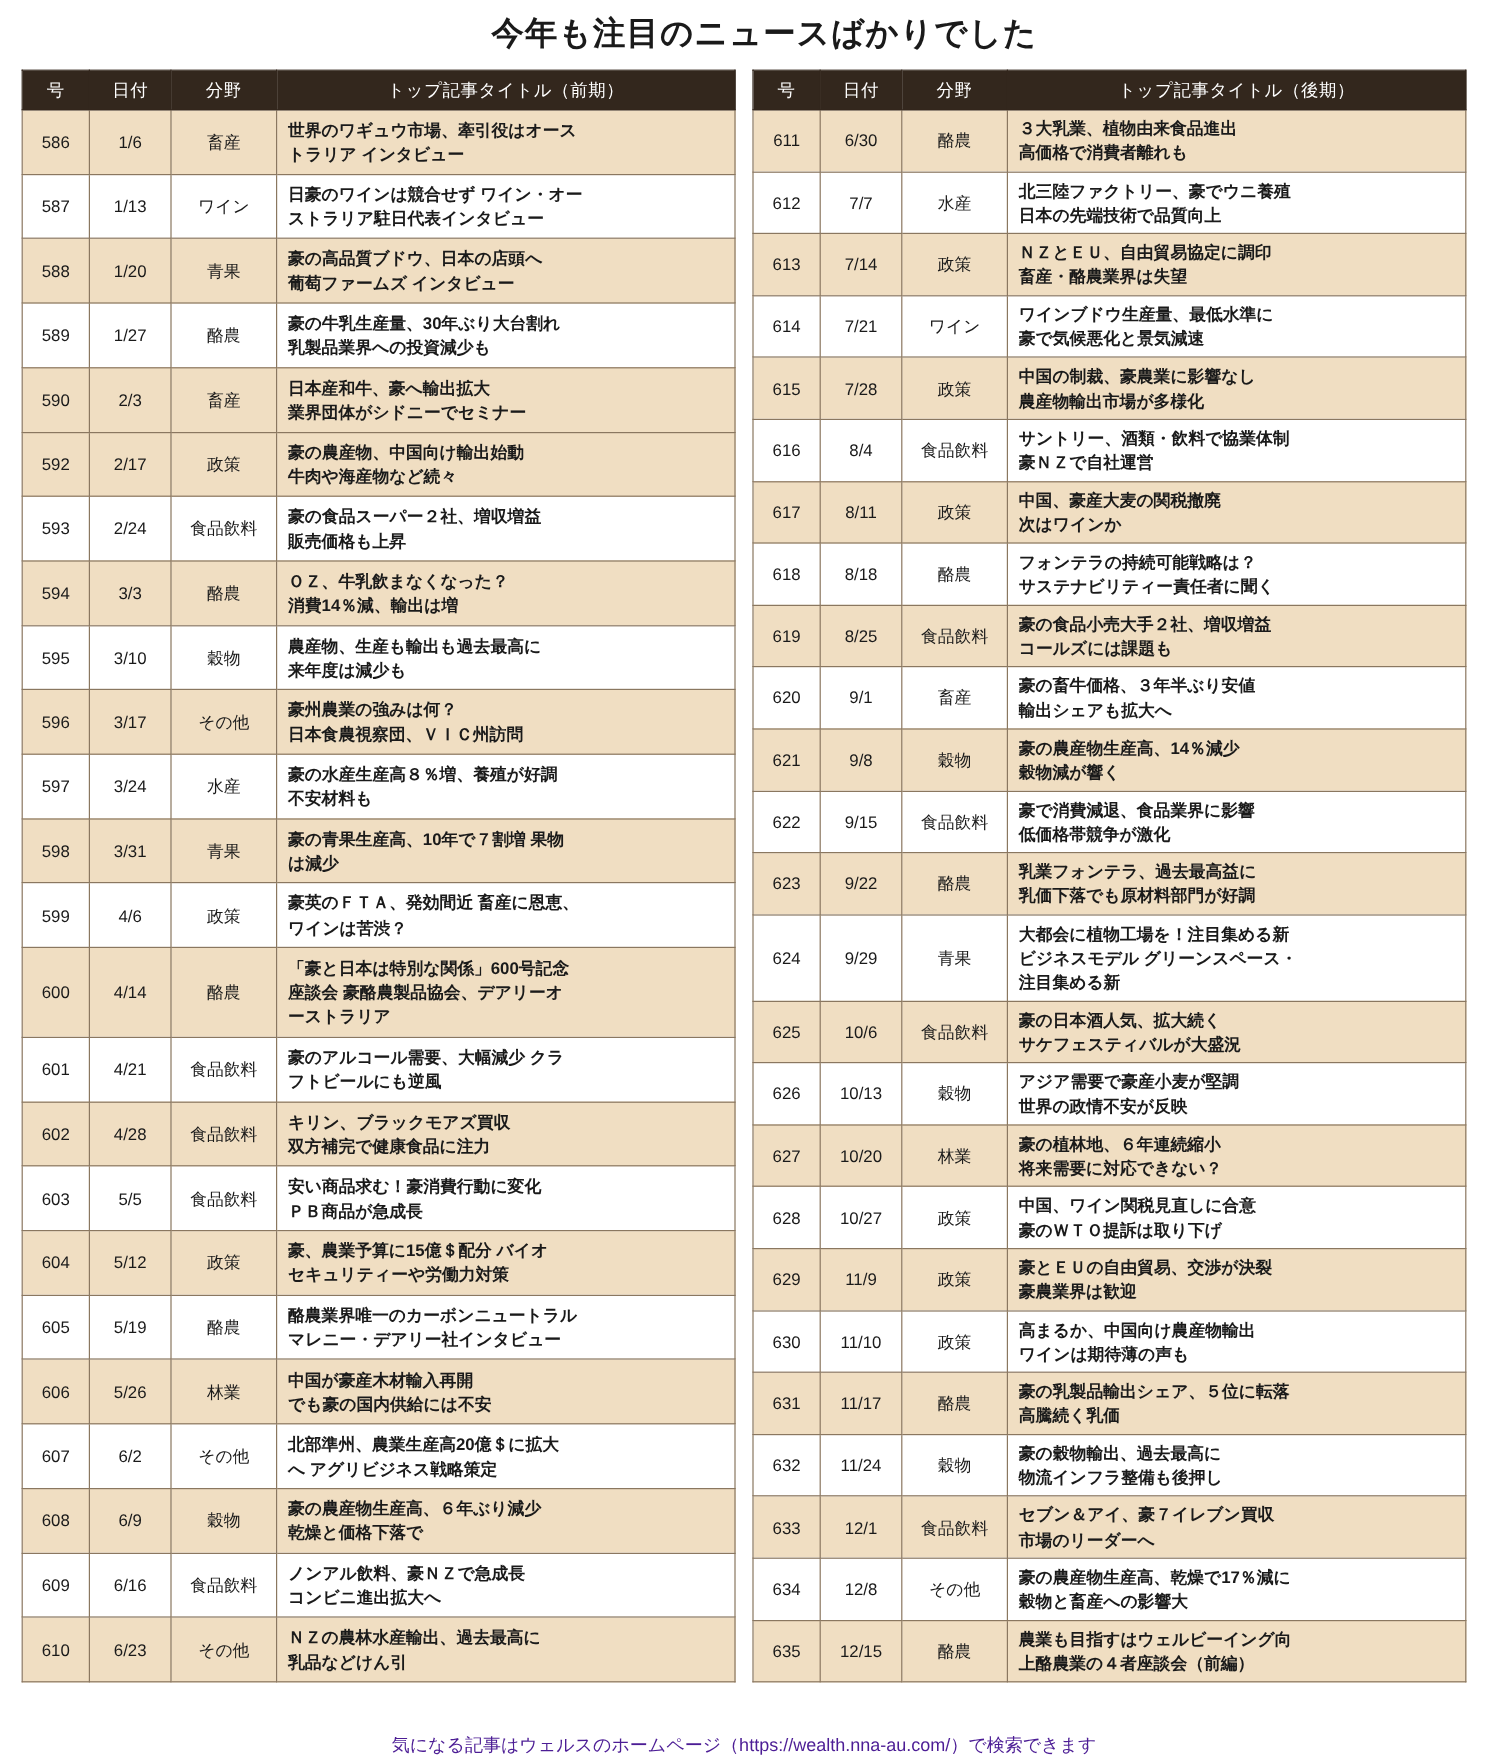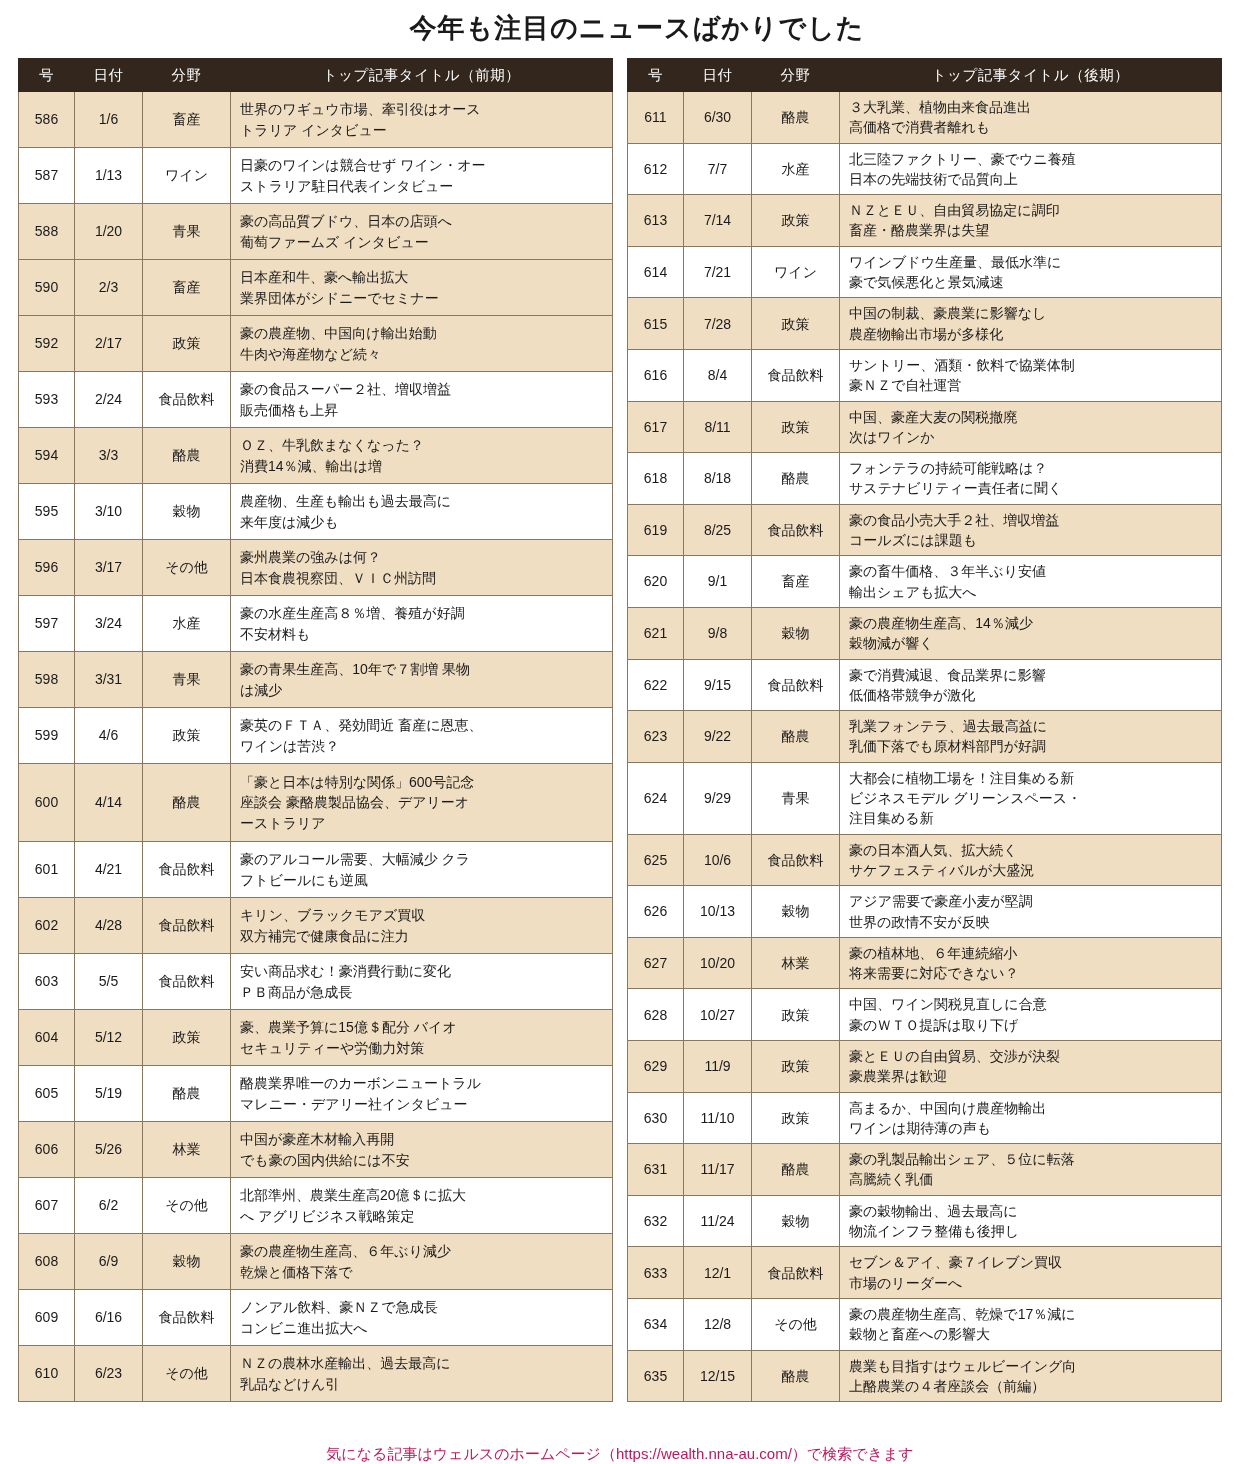--- a/index.html
+++ b/index.html
@@ -73,32 +73,33 @@
     background: #ffffff;
   }
   td.c-no, td.c-date, td.c-field {
     text-align: center;
     white-space: nowrap;
   }
   td.c-title {
     text-align: left;
     padding-left: 9px;
     padding-right: 12px;
+    font-weight: bold;
   }
   td.c-title .ln {
     display: block;
   }
   .footer {
     position: absolute;
     left: 0;
     right: 0;
     bottom: 10px;
     text-align: center;
     font-size: 15px;
-    color: #be185d;
+    color: #4c1d95;
   }
 </style>
 </head>
 <body>
 
 <div class="page">
 
   <div class="title">今年も注目のニュースばかりでした</div>
 
   <div class="tables">
@@ -139,20 +140,29 @@
           </tr>
           <tr class="odd">
             <td class="c-no">588</td>
             <td class="c-date">1/20</td>
             <td class="c-field">青果</td>
             <td class="c-title">
               <span class="ln">豪の高品質ブドウ、日本の店頭へ</span>
               <span class="ln">葡萄ファームズ インタビュー</span>
             </td>
           </tr>
+          <tr class="even">
+            <td class="c-no">589</td>
+            <td class="c-date">1/27</td>
+            <td class="c-field">酪農</td>
+            <td class="c-title">
+              <span class="ln">豪の牛乳生産量、30年ぶり大台割れ</span>
+              <span class="ln">乳製品業界への投資減少も</span>
+            </td>
+          </tr>
           <tr class="odd">
             <td class="c-no">590</td>
             <td class="c-date">2/3</td>
             <td class="c-field">畜産</td>
             <td class="c-title">
               <span class="ln">日本産和牛、豪へ輸出拡大</span>
               <span class="ln">業界団体がシドニーでセミナー</span>
             </td>
           </tr>
           <tr class="odd">

